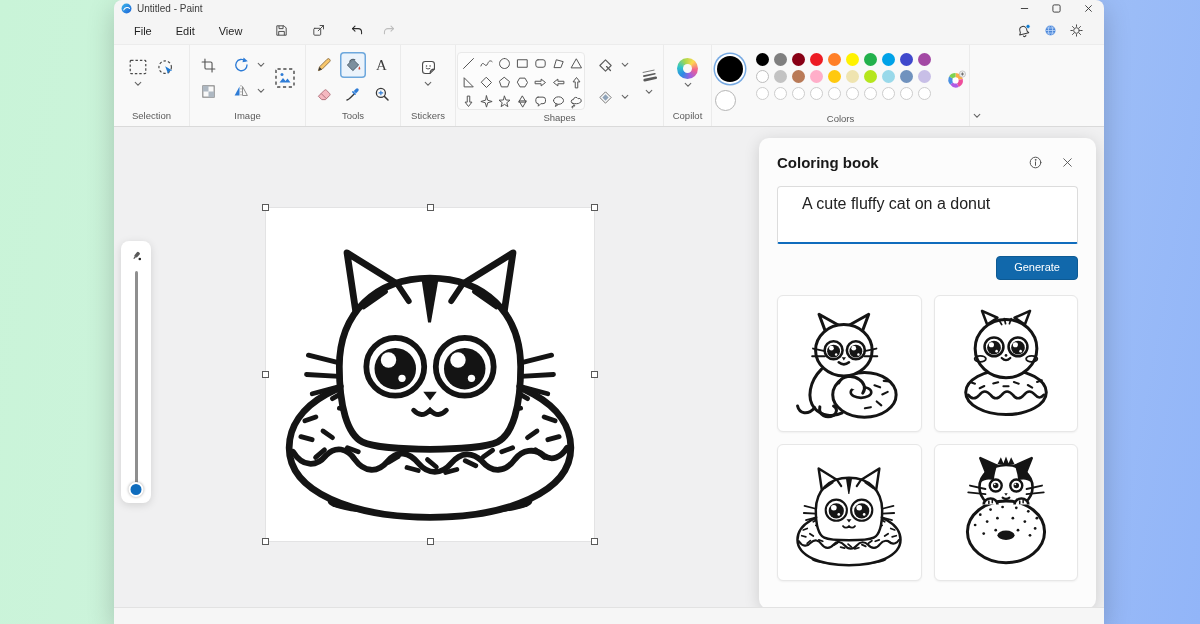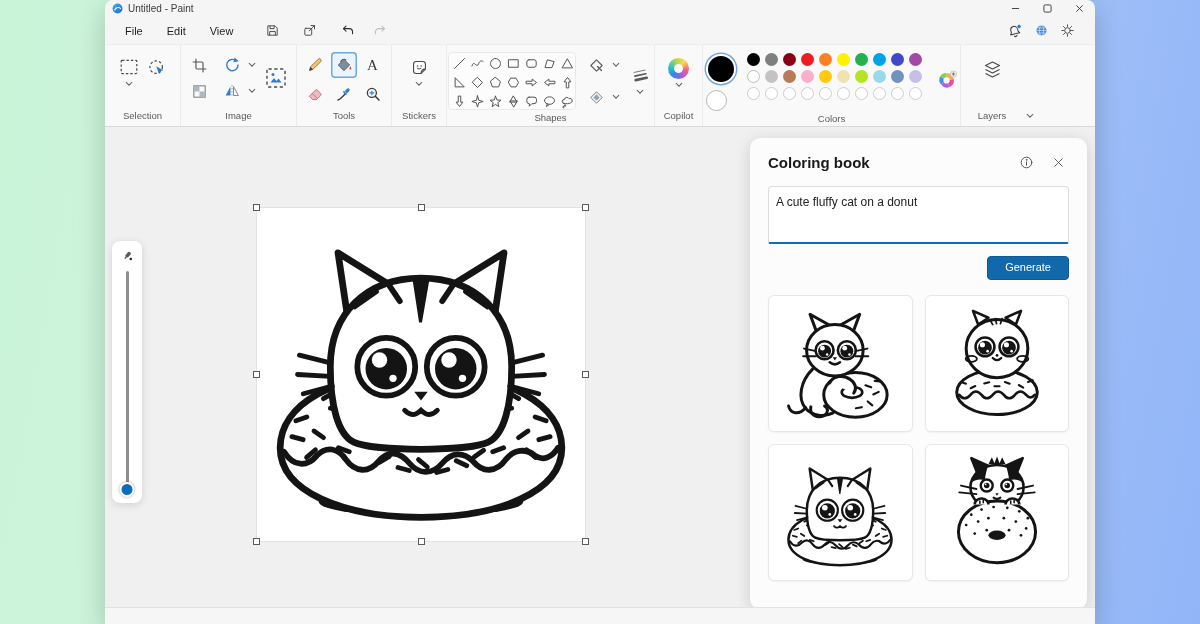--- a/index.html
+++ b/index.html
@@ -1,20 +1,20 @@
 <!DOCTYPE html>
 <html><head>
 <meta charset="utf-8">
 <style>
   html,body{margin:0;padding:0}
   body{width:1200px;height:624px;overflow:hidden;position:relative;
     background:linear-gradient(100deg,#c9f4d8 0%,#cdf3dc 26%,#a5c4f6 72%,#92b5f8 100%);
     font-family:"Liberation Sans",sans-serif;-webkit-font-smoothing:antialiased}
   svg{display:block}
-  .window{position:absolute;left:105px;top:0;width:990px;height:624px;background:#f5f5f5;
+  .window{position:absolute;left:114px;top:0;width:990px;height:624px;background:#f5f5f5;
     border-radius:8px 8px 0 0;box-shadow:0 8px 28px rgba(0,0,0,.20);overflow:hidden}
   
   .titlebar{height:17px;display:flex;align-items:center;padding-left:7px}
   .title-text{font-size:10px;color:#3c3c3c;margin-left:5px}
   .win-controls{margin-left:auto;display:flex;height:100%}
   .win-btn{width:32px;height:100%;display:flex;align-items:center;justify-content:center;cursor:default}
   
   .menubar{height:27px;display:flex;align-items:center;padding:0 8px}
   .menu-item{font-size:11px;color:#1f1f1f;padding:4px 12px;border-radius:4px}
   .qa-btn{width:27px;height:21px;display:flex;align-items:center;justify-content:center;border-radius:4px;margin:0 2px}
@@ -57,21 +57,21 @@
   .slider-thumb{position:absolute;bottom:-4px;left:50%;transform:translateX(-50%);width:11px;height:11px;
     border-radius:50%;background:#0f6cbd;border:2px solid #fff;box-shadow:0 0 3px rgba(0,0,0,.35)}
   
   .cpanel{position:absolute;left:645px;top:11px;width:337px;height:471px;background:#fcfcfc;border-radius:10px;
     box-shadow:0 3px 16px rgba(0,0,0,.14);padding:13px 18px;box-sizing:border-box}
   .cpanel-head{display:flex;align-items:center}
   .cpanel-title{font-size:15px;font-weight:bold;color:#191919;flex:1}
   .cpanel-icon{width:22px;height:22px;display:flex;align-items:center;justify-content:center;margin-left:10px}
   .prompt-box{margin-top:13px;width:100%;height:58px;box-sizing:border-box;resize:none;outline:none;
     border:1px solid #dcdcdc;border-bottom:2px solid #0f6cbd;border-radius:4px 4px 2px 2px;background:#fff;
-    font-family:"Liberation Sans",sans-serif;font-size:12px;color:#222;padding:8px 7px}
+    font-family:"Liberation Sans",sans-serif;font-size:16px;color:#222;padding:8px 24px}
   .gen-row{display:flex;justify-content:flex-end;margin-top:8px}
   .gen-btn{background:#1168ab;color:#fff;font-size:11px;font-family:"Liberation Sans",sans-serif;
     border:1px solid #0d5a94;border-radius:4px;padding:4px 17px 5px;line-height:13px}
   .thumbs{display:grid;grid-template-columns:1fr 1fr;gap:12px;margin-top:15px}
   .thumb{height:137px;background:#fff;border:1px solid #e7e7e7;border-radius:6px;display:flex;
     align-items:center;justify-content:center;box-shadow:0 1px 2px rgba(0,0,0,.05);box-sizing:border-box}
   .thumb svg{width:120px;height:120px}
   .defs{position:absolute;width:0;height:0;overflow:hidden}
 </style>
 </head>
@@ -762,30 +762,20 @@
             <path d="M4.6 8 A8 8 0 0 1 11.5 4.5 L11.5 12.5 Z" fill="#7ed24f"></path>
             <circle cx="11.5" cy="12.5" r="3.4" fill="#fff"></circle>
             <circle cx="19" cy="5.5" r="3.4" fill="#eee" stroke="#bbb" stroke-width="0.8"></circle>
             <path d="M19 3.8 V7.2 M17.3 5.5 H20.7" stroke="#666" stroke-width="1"></path>
           </svg>
         </div>
       </div>
       <div class="group-label">Colors</div>
     </div>
 
-    <div class="group" style="width:62px;border-right:none">
-      <div class="tbtn" style="margin-top:6px">
-        <svg width="21" height="21" viewBox="0 0 24 24" fill="none" stroke="#4a4a4a" stroke-width="1.4" stroke-linejoin="round">
-          <path d="M12 3.5 L20 7.5 L12 11.5 L4 7.5 Z"></path>
-          <path d="M4 12 L12 16 L20 12"></path>
-          <path d="M4 16.5 L12 20.5 L20 16.5"></path>
-        </svg>
-      </div>
-      <div class="group-label">Layers</div>
-    </div>
 
     <div style="display:flex;align-items:flex-end;padding:0 5px 6px 2px">
       <svg class="chev">
           <use href="#ic-chev"></use>
         </svg>
     </div>
   </div>
 
   <div class="workspace">
 

